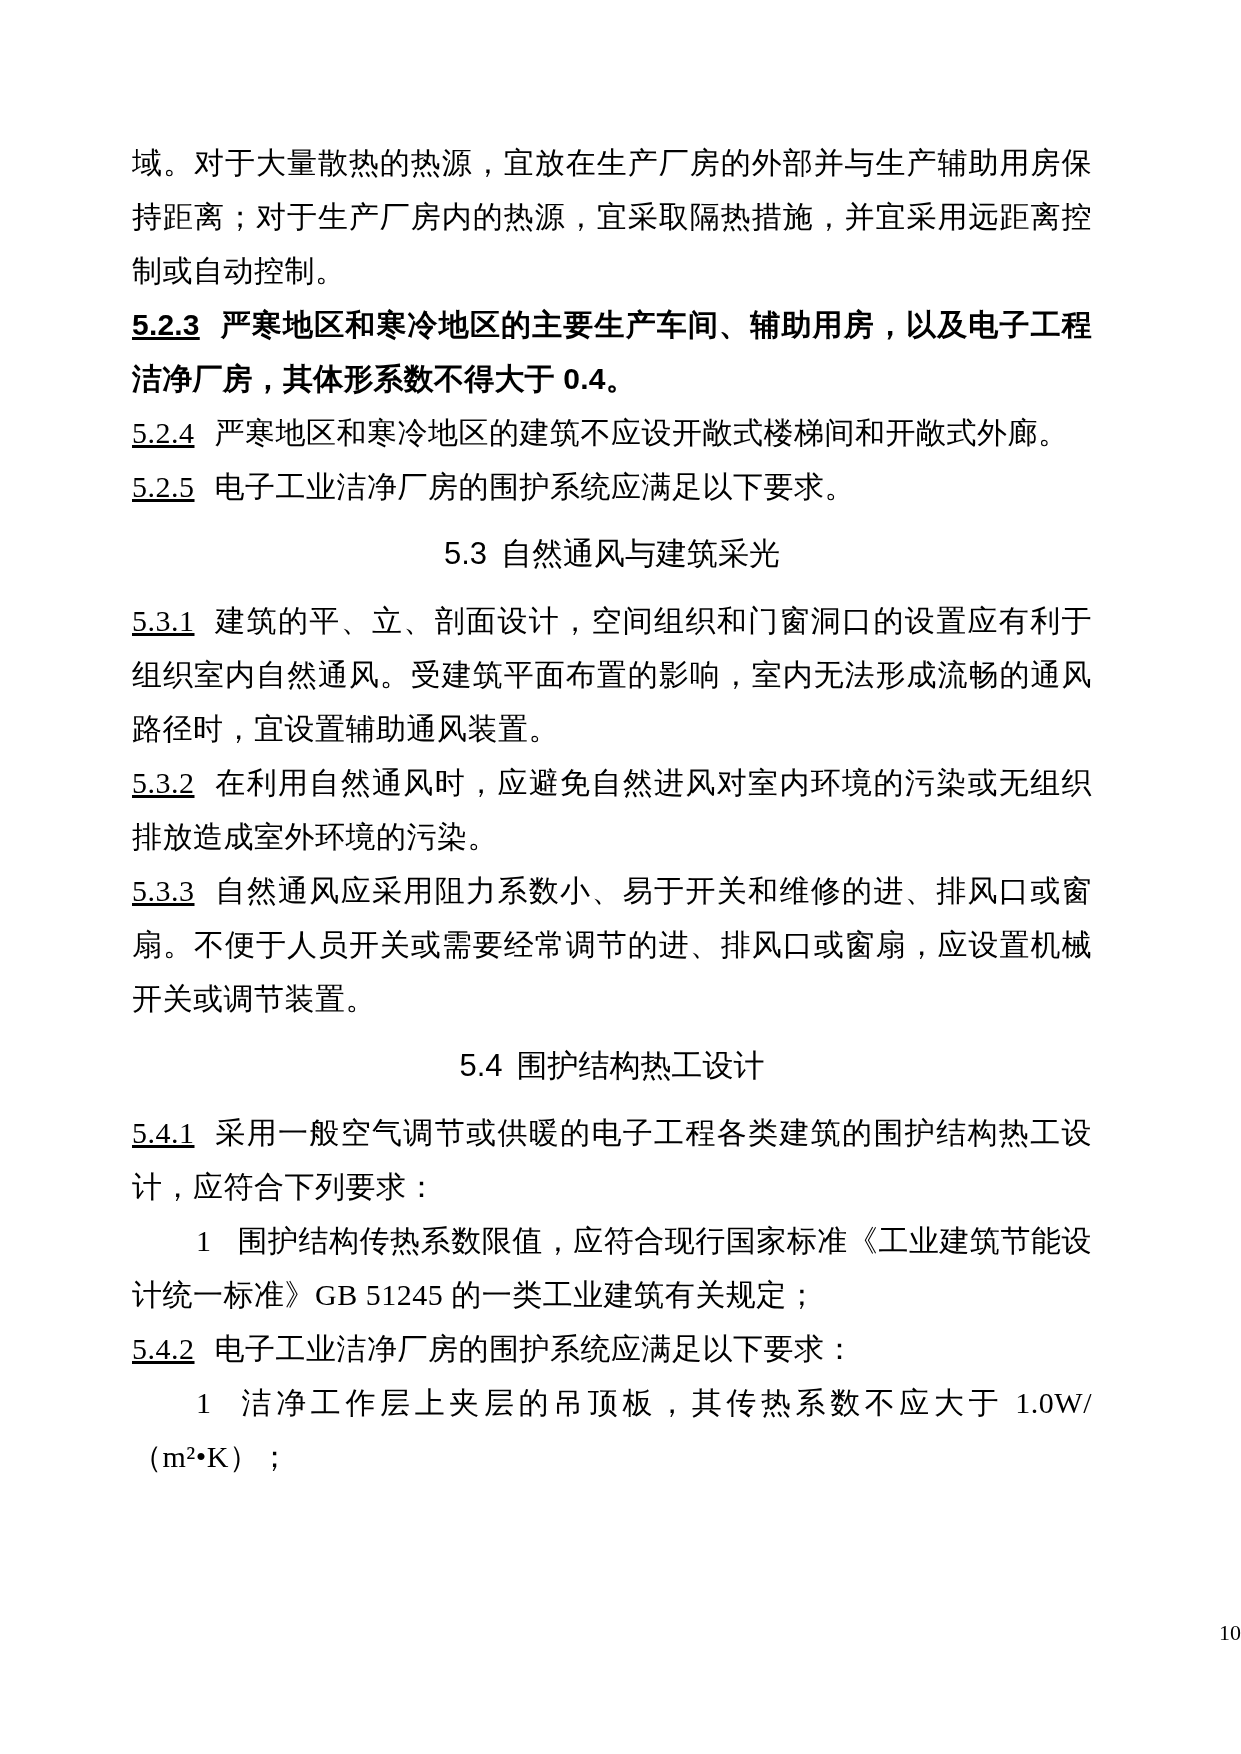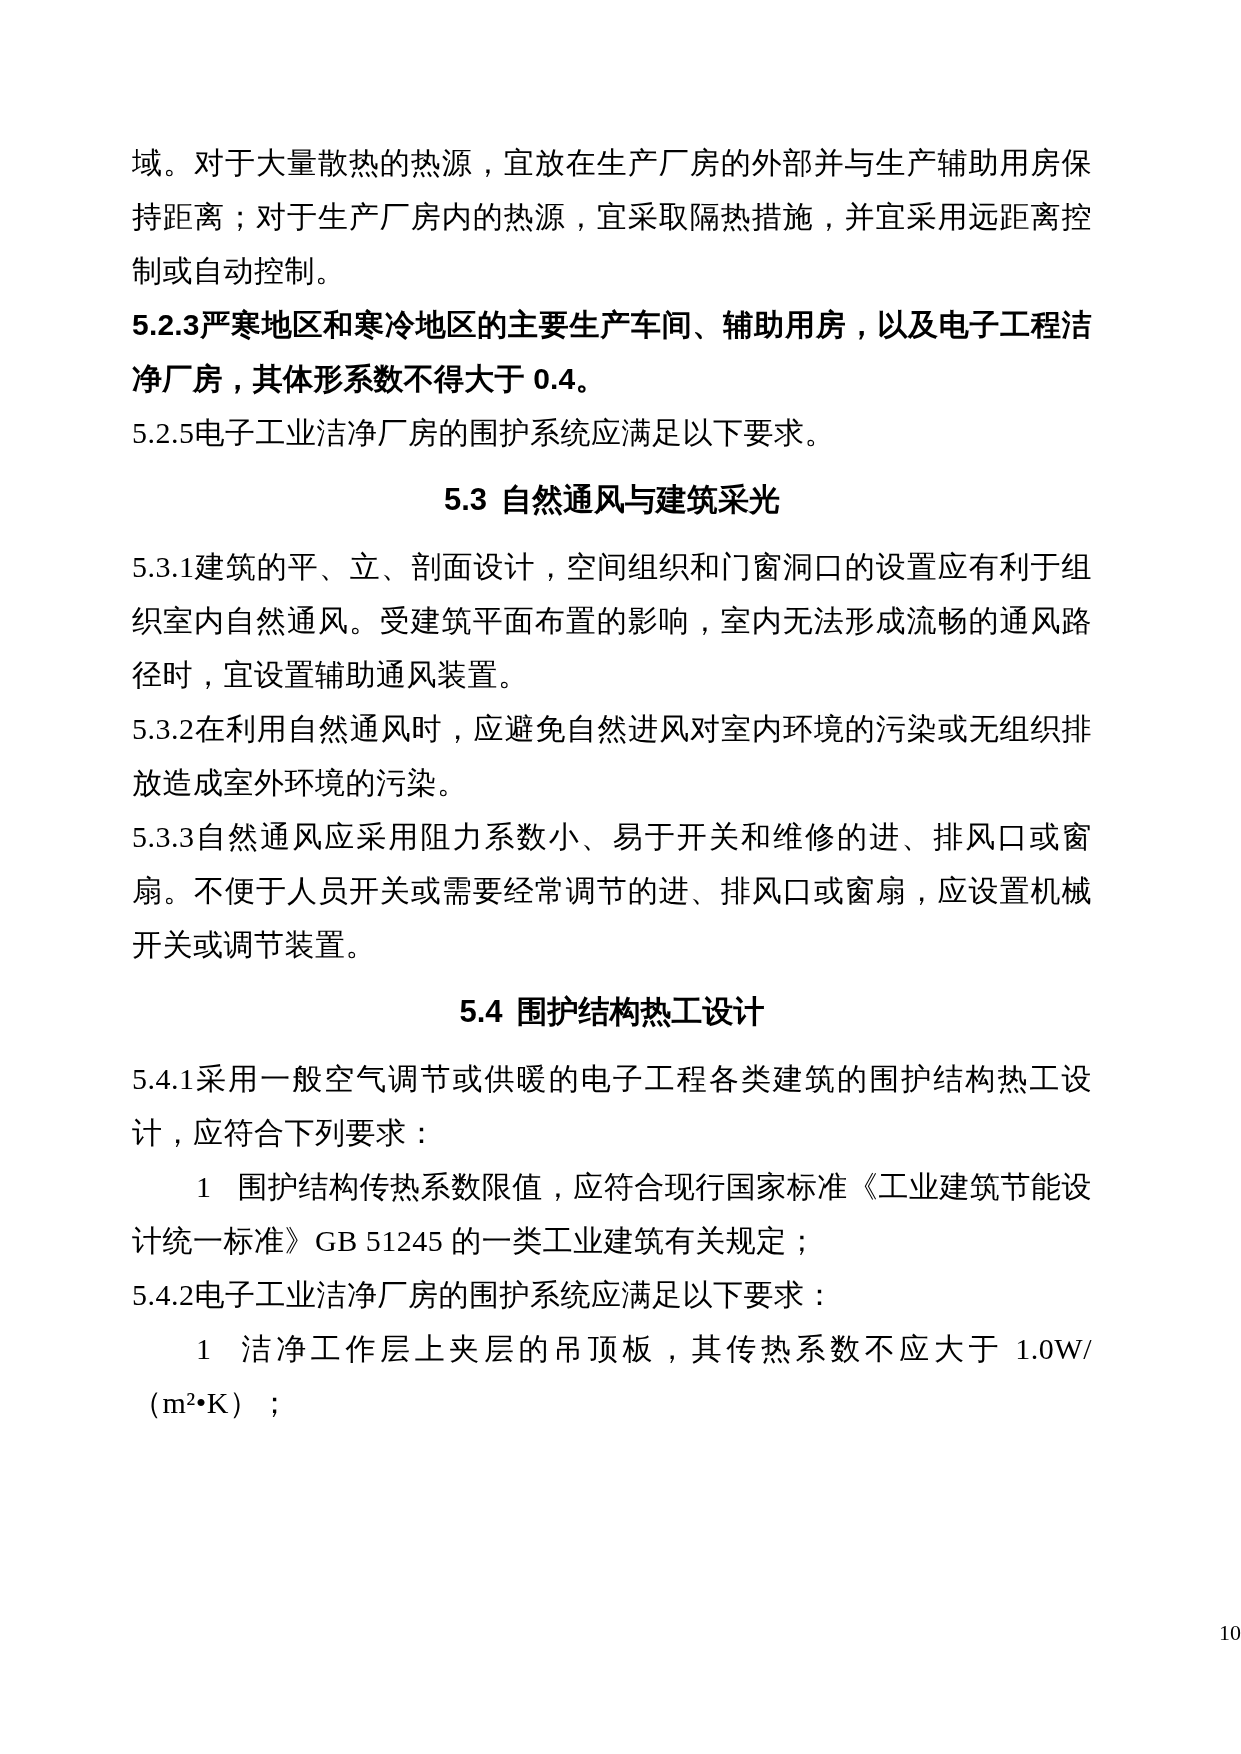--- a/index.html
+++ b/index.html
@@ -24,32 +24,34 @@
     width: 960px;
   }
   .para {
     margin: 0;
     font-size: 30px;
     line-height: 54px;
     text-align: justify;
     letter-spacing: 0.5px;
   }
   .clause .cnum {
+    margin-right: 20px;
     white-space: nowrap;
+    text-decoration: underline;
   }
   .mandatory {
     font-weight: bold;
     font-family: "Liberation Sans", "DejaVu Sans", sans-serif;
     letter-spacing: 0.2px;
   }
   .section-heading {
     margin: 12px 0 12px 0;
     font-size: 31px;
     line-height: 56px;
-    font-weight: bold;
+    font-weight: normal;
     font-family: "Liberation Sans", "DejaVu Sans", sans-serif;
     text-align: center;
   }
   .section-heading .hnum { margin-right: 14px; }
   .sub {
     text-indent: 64px;
   }
   .sub .snum {
     margin-right: 26px;
     white-space: nowrap;
@@ -69,20 +71,23 @@
 
 <div class="page">
   <main class="content">
 
     <p class="para">域。对于大量散热的热源，宜放在生产厂房的外部并与生产辅助用房保持距离；对于生产厂房内的热源，宜采取隔热措施，并宜采用远距离控制或自动控制。</p>
 
     <p class="para clause mandatory">
       <span class="cnum">5.2.3</span><span>严寒地区和寒冷地区的主要生产车间、辅助用房，以及电子工程洁净厂房，其体形系数不得大于 0.4。</span>
     </p>
 
+    <p class="para clause">
+      <span class="cnum">5.2.4</span><span>严寒地区和寒冷地区的建筑不应设开敞式楼梯间和开敞式外廊。</span>
+    </p>
 
     <p class="para clause">
       <span class="cnum">5.2.5</span><span>电子工业洁净厂房的围护系统应满足以下要求。</span>
     </p>
 
     <h2 class="section-heading">
       <span class="hnum">5.3</span><span>自然通风与建筑采光</span>
     </h2>
 
     <p class="para clause">

